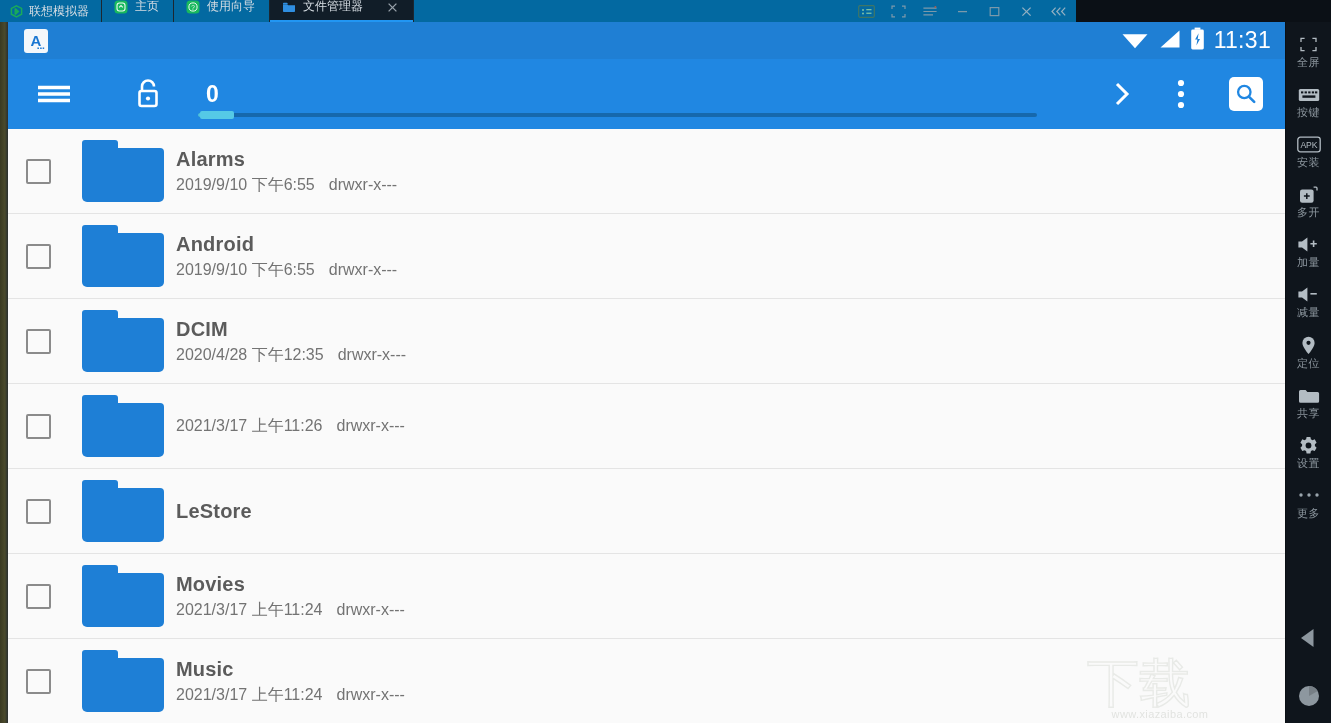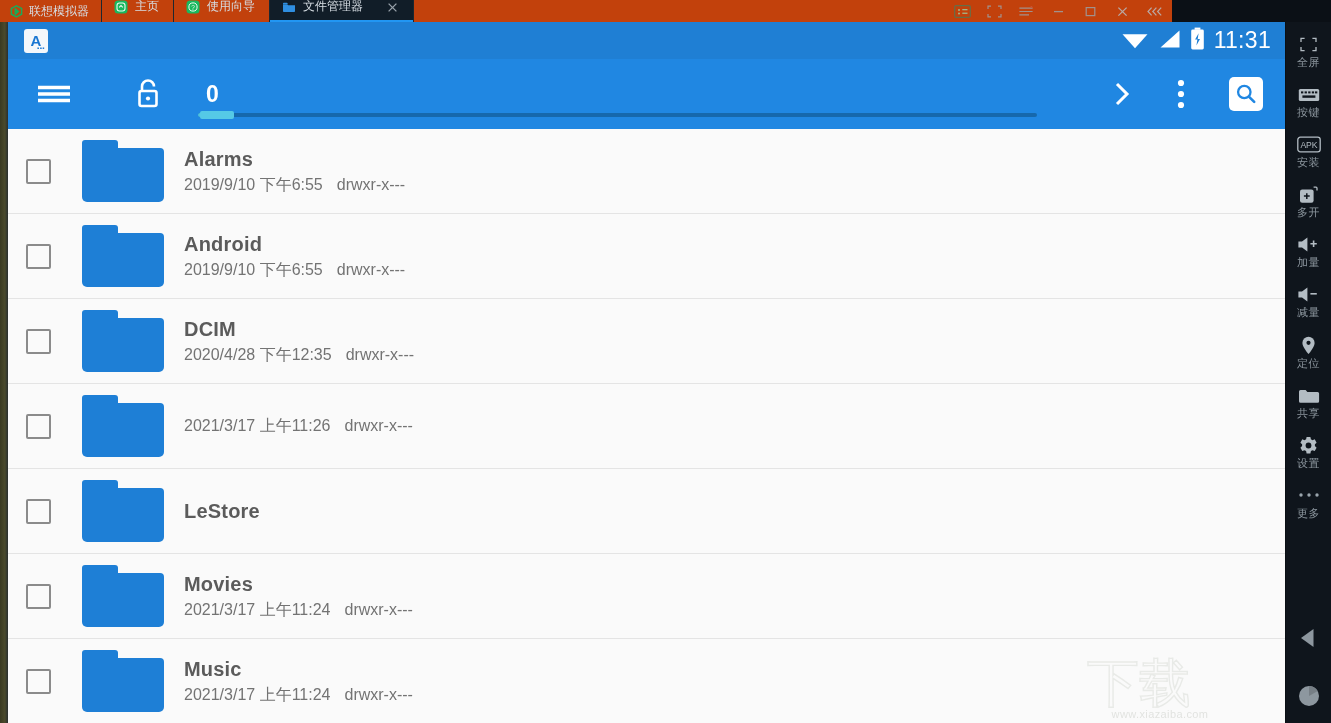--- a/index.html
+++ b/index.html
@@ -8,22 +8,22 @@
     overflow: hidden;
     background: #0b1016;
     font-family: "Liberation Sans", "DejaVu Sans", sans-serif;
   }
 
   #app { position: relative; width: 1331px; height: 723px; }
 
   
   .titlebar {
     position: absolute; left: 0; top: 0;
-    width: 1172px; height: 22px;
-    background: #c2410c;
+    width: 1076px; height: 22px;
+    background: #0369a1;
     display: flex; align-items: stretch;
   }
   .brand {
     display: flex; align-items: center; gap: 6px;
     padding: 0 12px 0 10px;
     height: 22px;
     border-right: 1px solid #1c2730;
   }
   .brand-logo {
     width: 13px; height: 13px;
@@ -196,21 +196,21 @@
   .folder .tab-top {
     position: absolute; left: 0; top: 0;
     width: 36px; height: 10px;
     background: #1e7fd6; border-radius: 3px 3px 0 0;
   }
   .folder .body {
     position: absolute; left: 0; top: 8px;
     width: 82px; height: 54px;
     background: #1e7fd6; border-radius: 2px 4px 5px 5px;
   }
-  .meta { margin-left: 20px; display: flex; flex-direction: column; gap: 6px; }
+  .meta { margin-left: 12px; display: flex; flex-direction: column; gap: 6px; }
   .fname {
     font-size: 20px; font-weight: bold; color: #5b5b5b;
     line-height: 1.1; letter-spacing: .2px;
   }
   .fsub {
     font-size: 16px; color: #737373; line-height: 1.1;
   }
   .fsub .perm { margin-left: 14px; }
 
   

